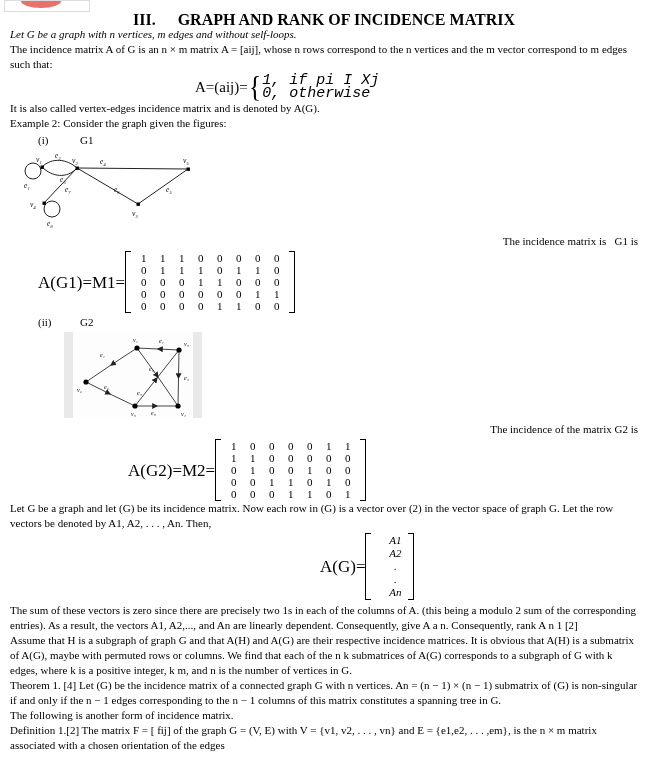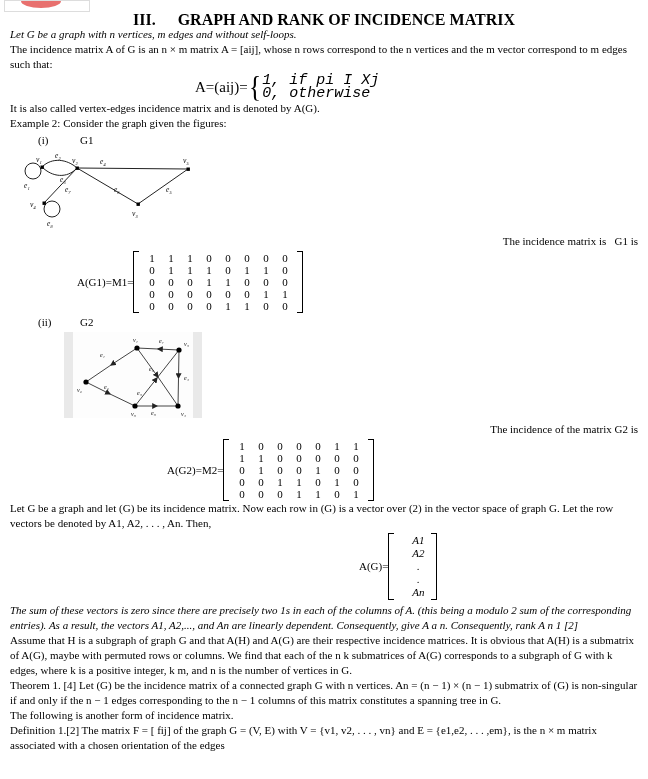--- a/index.html
+++ b/index.html
@@ -10,34 +10,34 @@
     font-size:11px;line-height:15px;
     padding:0 10px;overflow:hidden;position:relative;
   }
   p{margin:0;}
   .logo-box{position:absolute;left:4px;top:0;width:84px;height:10px;
     border:1px solid #ddd;background:#fff;overflow:hidden;}
   .logo-ellipse{position:absolute;left:16px;top:-7px;width:40px;height:14px;
     border-radius:50%;}
   h1.title{margin:12px 0 0;text-align:center;font-size:16px;line-height:15px;font-weight:bold;}
   h1.title .gap{display:inline-block;width:22px;}
-  .mt1{margin-top:0;font-style:italic;} .mt3{margin-top:3px;font-style:italic;} .mt8{}
+  .mt1{margin-top:0;font-style:italic;} .mt3{margin-top:3px;} .mt8{}
   .formula{display:flex;align-items:center;margin:1px 0 0 185px;height:28px;}
   .formula .lhs{font-size:15px;}
   .formula .brace{font-size:26px;font-weight:normal;line-height:26px;transform:scaleY(1.15);margin:0 1px;}
   .formula .cases{display:flex;flex-direction:column;font-style:italic;}
   .formula .cases span{line-height:13px;font-size:15px;font-family:Liberation Mono, monospace;}
   .list-line{margin-top:2px;}
   .list-line .marker{display:inline-block;margin-left:28px;width:42px;}
   .fig-g1{margin:2px 0 0 12px;display:block;}
   .caption{white-space:pre-wrap;text-align:right;}
   .cap-m1{margin:4px 0 0 30px;}
   .cap-m2{margin:4px 0 0 10px;}
   .mtx-row{display:flex;align-items:center;margin-top:2px;}
-  .mtx-label{font-size:11px;margin-left:39px;}
+  .mtx-label{font-size:17px;}
   .mtx{display:flex;align-items:stretch;}
   .brk{width:5px;}
   .brk-l{border-left:1.2px solid #000;border-top:1.2px solid #000;border-bottom:1.2px solid #000;}
   .brk-r{border-right:1.2px solid #000;border-top:1.2px solid #000;border-bottom:1.2px solid #000;}
   .mbody{padding:1px 3px;display:flex;flex-direction:column;justify-content:center;}
   .mrow{display:flex;}
   .mcell{width:19px;text-align:center;font-size:11px;line-height:12px;}
   .m1-row{margin-left:28px;}
   .m2-row{margin-left:118px;}
   .vec-row{margin-left:310px;}

